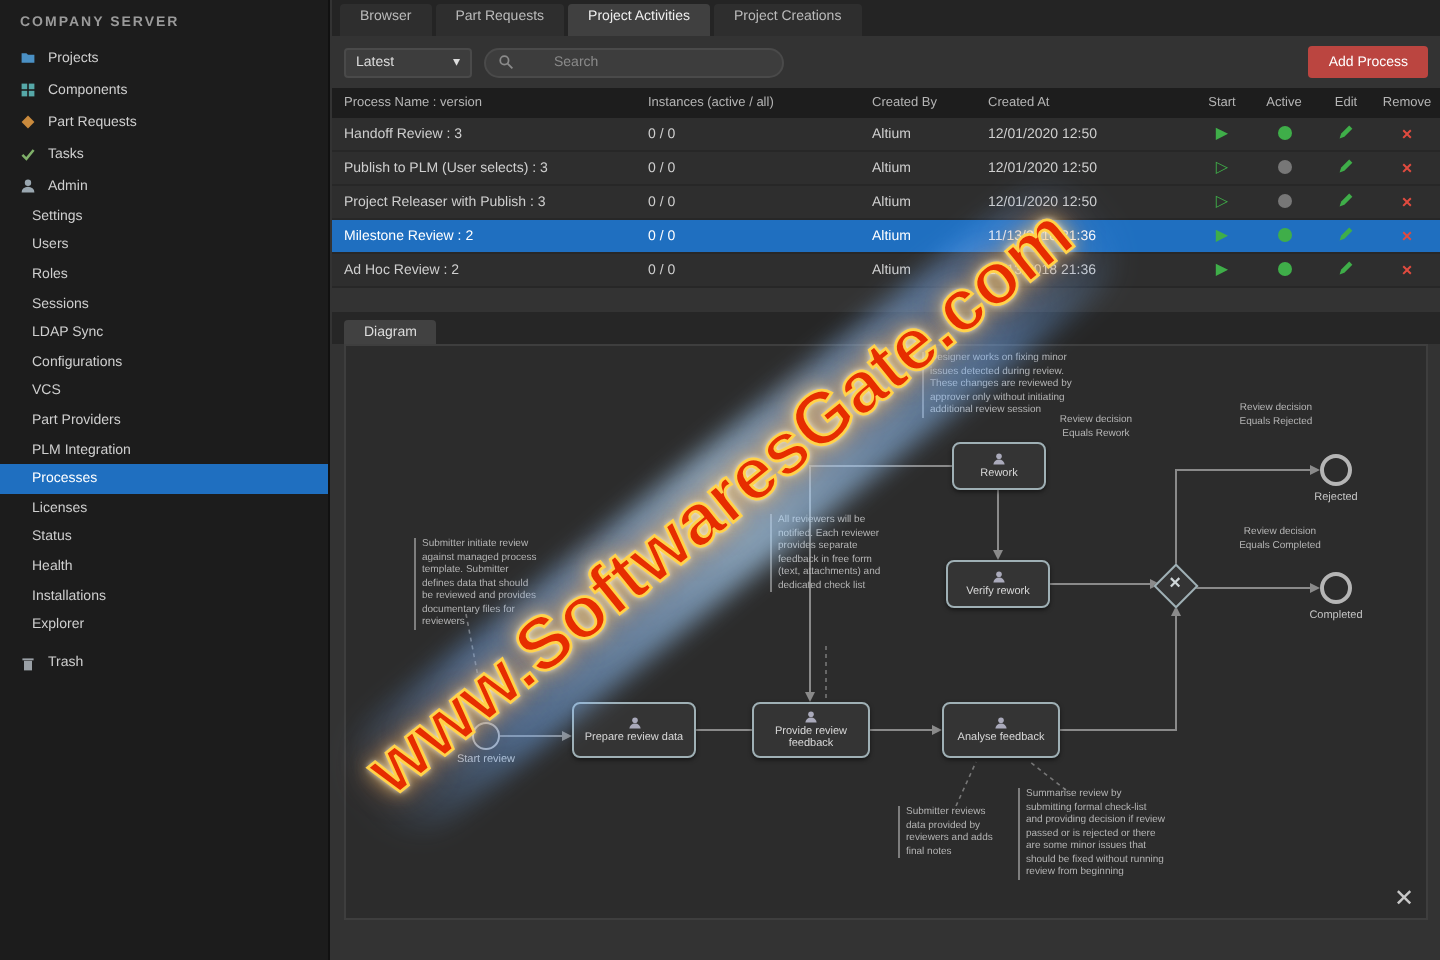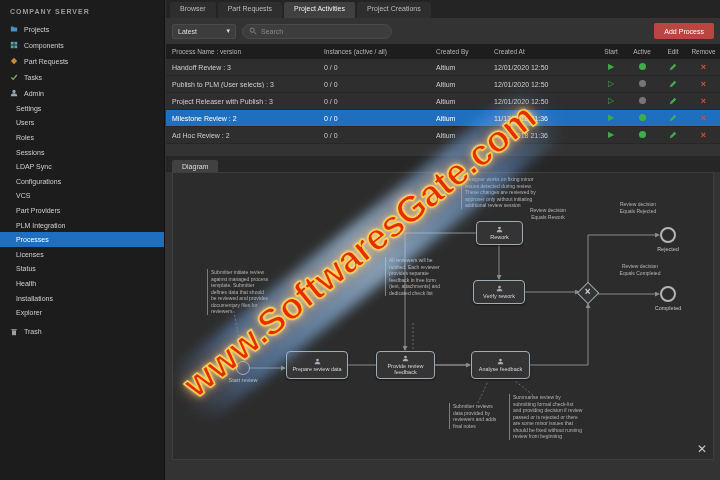--- a/index.html
+++ b/index.html
@@ -16,21 +16,21 @@
   .side-item svg { flex:0 0 auto; }
   .side-trash { margin-top:4px; }
 
   
   .main { position:absolute; left:166px; top:0; width:554px; height:480px; }
   .tabsbar { display:flex; align-items:stretch; height:18px; background:#242424; gap:2px; padding:2px 0 0 4px; }
   .tab { font-size:7px; color:#bbb; background:#2e2e2e; padding:3px 10px 2px 10px; cursor:pointer; border-radius:2px 2px 0 0; }
   .tab.active { background:#404040; color:#eee; }
   .toolbar { display:flex; align-items:center; height:26px; padding:0 6px; gap:6px; background:#333; }
   .filter-select { display:flex; align-items:center; justify-content:space-between; width:64px; height:15px; background:#3d3d3d; border:1px solid #4a4a4a; border-radius:2px; color:#ddd; font-size:7px; padding:0 5px; cursor:pointer; }
-  .search-box { display:flex; align-items:center; width:150px; height:15px; background:#3d3d3d; border:1px solid #4a4a4a; border-radius:8px; padding:0 6px; gap:4px; }
+  .search-box { display:flex; align-items:center; width:150px; height:15px; background:#3d3d3d; border:1px solid #4a4a4a; border-radius:8px; padding:0 6px; gap:20px; }
   .search-box input { flex:1; background:transparent; border:none; outline:none; color:#ddd; font-size:7px; font-family:"Liberation Sans", sans-serif; }
   .search-box input::placeholder { color:#8b8b8b; }
   .spacer { flex:1; }
   .add-btn { height:16px; background:#bb4540; color:#fff; font-size:7px; border:none; border-radius:2px; padding:0 10px; cursor:pointer; }
 
   
   .grid-row { display:grid; grid-template-columns:152px 112px 58px 108px 30px 32px 30px 31px; align-items:center; }
   .thead { height:15px; background:#1d1d1d; color:#b5b5b5; font-size:6.5px; }
   .thead > div { padding-left:6px; }
   .thead .c-ico { padding-left:0; text-align:center; cursor:pointer; }

